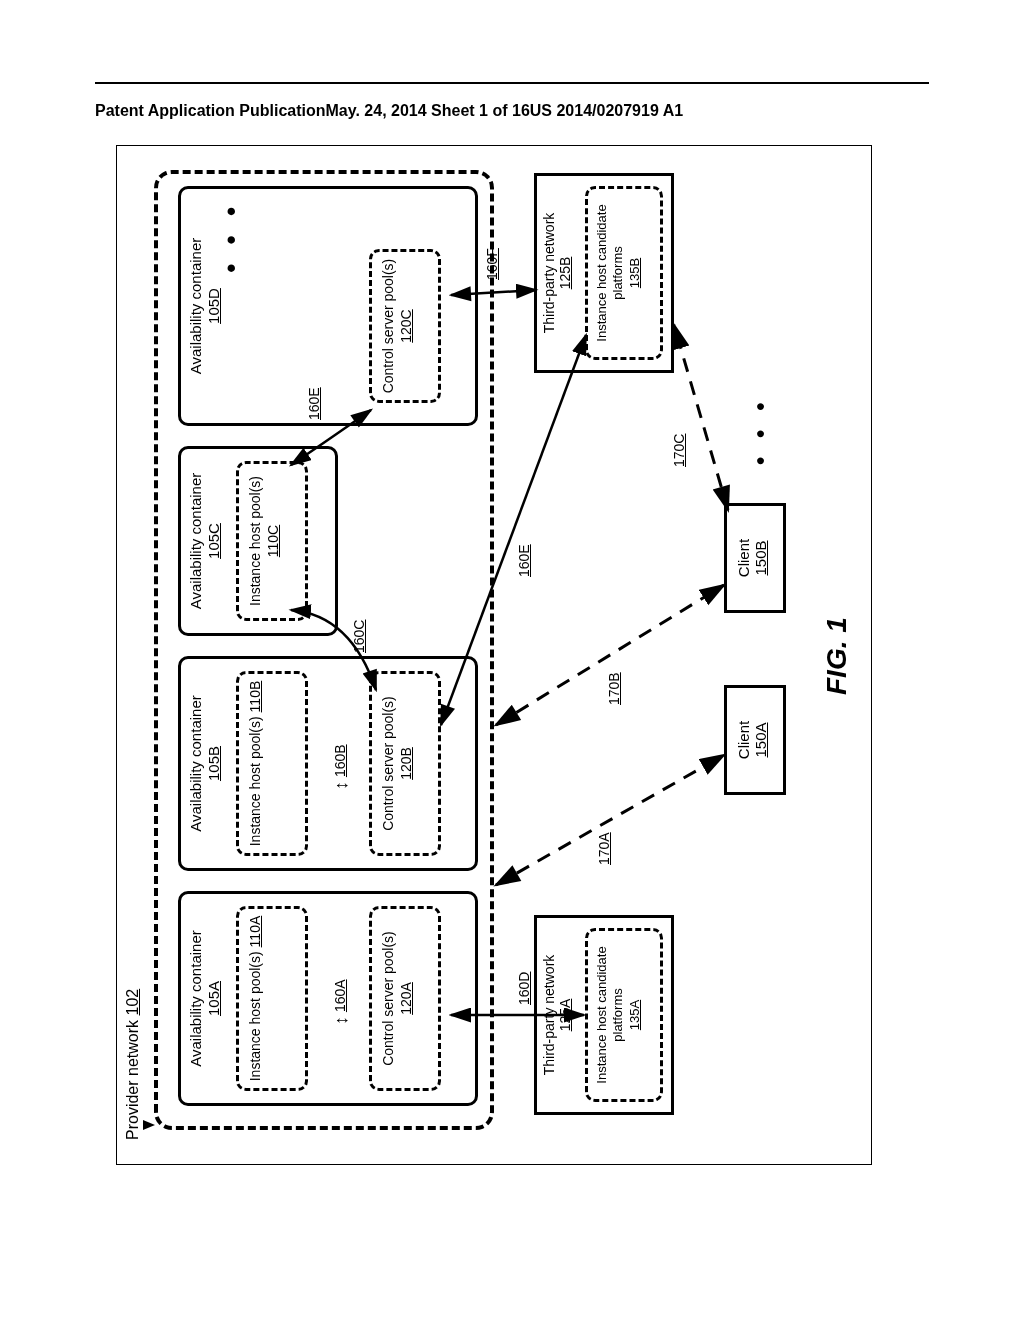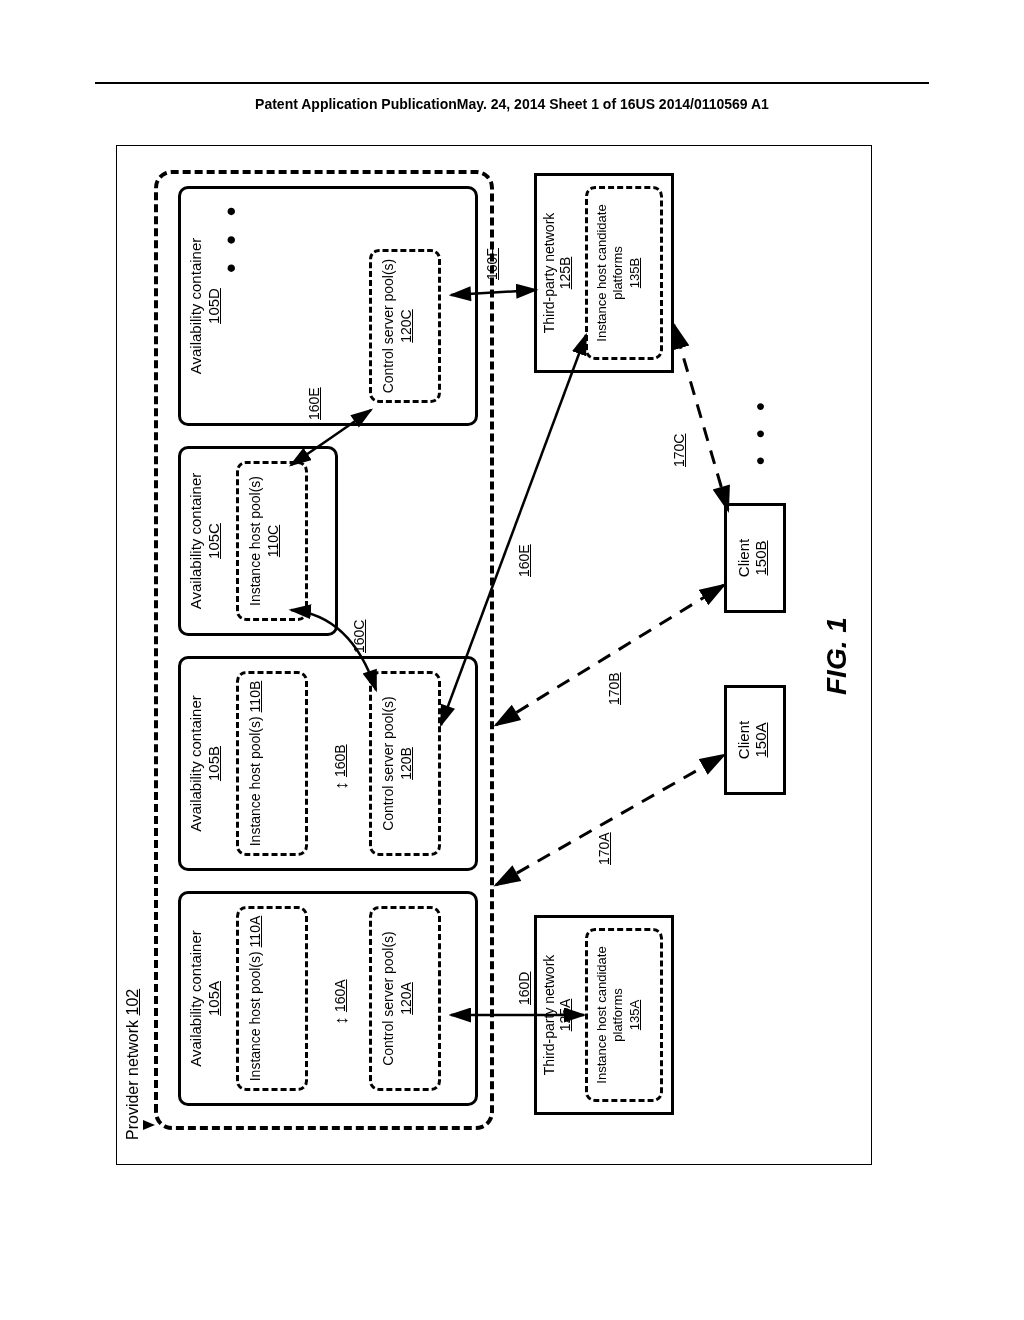--- a/index.html
+++ b/index.html
@@ -14,25 +14,25 @@
   .page {
     position: absolute;
     inset: 0;
   }
   .header {
     position: absolute;
     top: 82px;
     left: 95px;
     right: 95px;
     border-top: 2px solid #000;
-    padding-top: 12px;
+    padding-top: 18px;
     display: flex;
-    justify-content: center;
+    justify-content: flex-start;
     font-weight: bold;
-    font-size: 14px;
+    font-size: 16px;
   }
   .sheet-container {
     position: absolute;
     top: 145px;
     left: 116px;
     width: 756px;
     height: 1020px;
     border: 1.5px solid #000;
     transform-origin: top left;
   }
@@ -173,21 +173,21 @@
   }
 </style>
 </head>
 <body>
 
 <div class="page">
 
   <div class="header">
     <span>Patent Application Publication</span>
     <span>May. 24, 2014  Sheet 1 of 16</span>
-    <span>US 2014/0110569 A1</span>
+    <span>US 2014/0207919 A1</span>
   </div>
 
   <div class="sheet-container"></div>
 
   <div class="diagram">
 
     <div class="provider-label">
       <span>Provider network </span><span class="ul">102</span>
     </div>
     <div class="provider-arrow"></div>

